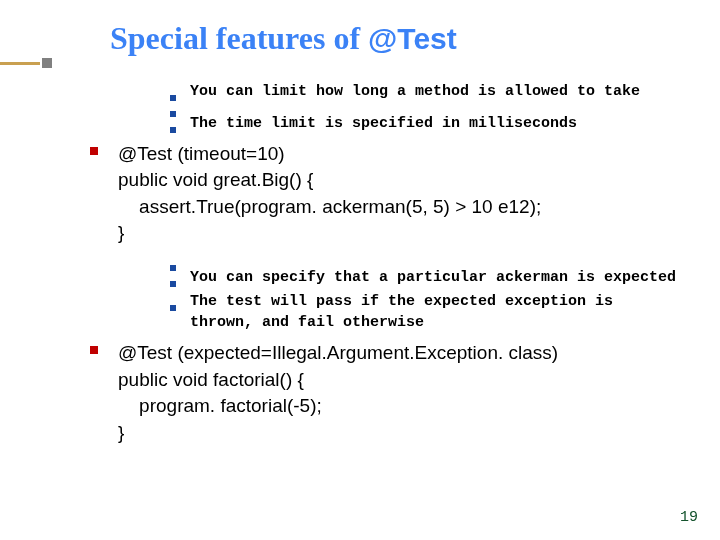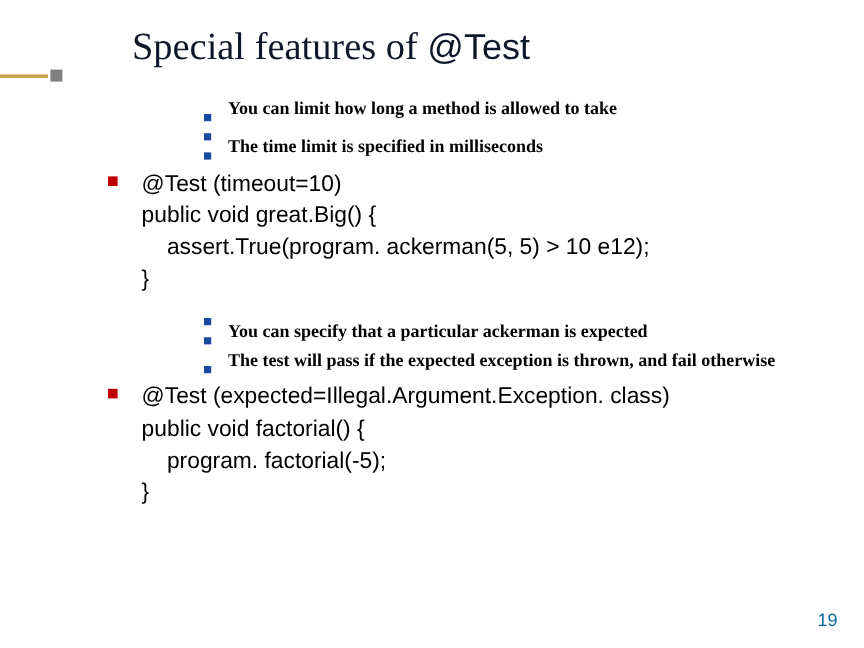--- a/index.html
+++ b/index.html
@@ -11,24 +11,24 @@
     position: relative;
     overflow: hidden;
   }
   .slide {
     padding: 20px 40px 20px 60px;
     position: relative;
     height: 100%;
   }
   .title {
     font-size: 32px;
-    color: #0f172a;
+    color: #3b82f6;
     margin-left: 50px;
     margin-bottom: 24px;
-    font-weight: normal;
+    font-weight: bold;
   }
   .title .at-test {
     font-family: Verdana, Geneva, sans-serif;
     font-size: 30px;
   }
   .accent-line {
     position: absolute;
     left: 0;
     top: 62px;
     width: 40px;
@@ -61,21 +61,21 @@
     display: inline-block;
     width: 6px;
     height: 6px;
     background: #1a4aa0;
     margin-right: 14px;
     flex-shrink: 0;
     position: relative;
     top: 6px;
   }
   .sub-text {
-    font-family: Liberation Serif, serif;
+    font-family: Liberation Mono, monospace;
     font-weight: bold;
     font-size: 15px;
   }
   .main-item {
     display: flex;
     align-items: flex-start;
     margin-left: 30px;
     margin-bottom: 12px;
     margin-top: 4px;
   }
@@ -92,23 +92,23 @@
   .code-block {
     font-family: Verdana, Geneva, sans-serif;
     font-size: 19px;
     line-height: 1.4;
     white-space: pre;
   }
   .page-num {
     position: absolute;
     bottom: 14px;
     right: 22px;
-    font-family: Liberation Sans, sans-serif;
+    font-family: Liberation Mono, monospace;
     font-size: 15px;
-    color: #0369a1;
+    color: #14532d;
     text-align: right;
   }
 </style>
 </head>
 <body>
 
 <div class="slide">
   <div class="accent-line"></div>
   <div class="accent-box"></div>
 

